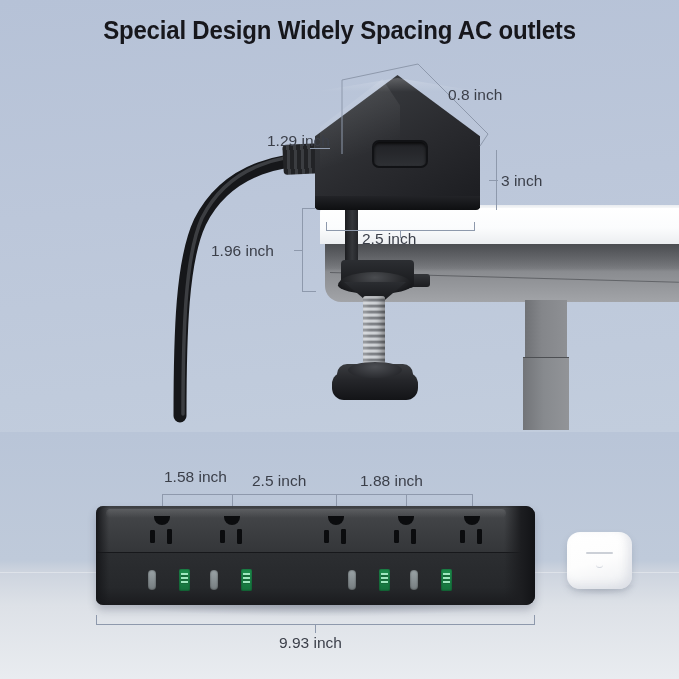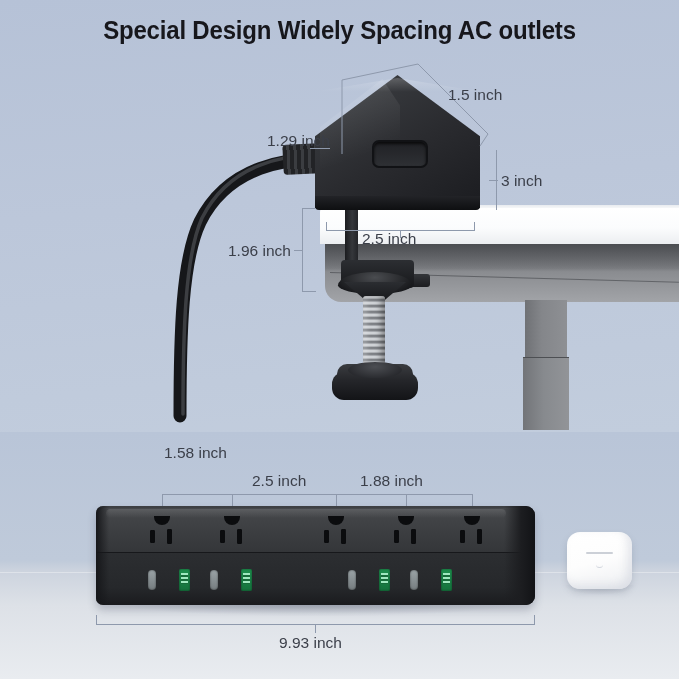--- a/index.html
+++ b/index.html
@@ -195,40 +195,40 @@
     <div class="switch">
       
     </div>
 
     <svg style="position:absolute;left:340px;top:62px;width:200px;height:120px;">
       <line x1="2" y1="18" x2="2" y2="92" stroke="#8e99ac" stroke-width="1"></line>
       <line x1="2" y1="18" x2="78" y2="2" stroke="#8e99ac" stroke-width="1"></line>
       <line x1="78" y1="2" x2="148" y2="72" stroke="#8e99ac" stroke-width="1"></line>
       <line x1="148" y1="72" x2="140" y2="84" stroke="#8e99ac" stroke-width="1"></line>
     </svg>
-    <div class="dlabel" style="left:448px;top:86px;">1.5 inch</div>
+    <div class="dlabel" style="left:448px;top:86px;">0.8 inch</div>
 
     <div class="dline h" style="left:310px;top:148px;width:20px;"></div>
     <div class="dlabel" style="left:267px;top:132px;">1.29 inch</div>
 
     <div class="dline v" style="left:496px;top:150px;height:60px;"></div>
     <div class="dline h" style="left:489px;top:180px;width:9px;"></div>
     <div class="dlabel" style="left:501px;top:172px;">3 inch</div>
 
     <div class="dline h" style="left:326px;top:230px;width:148px;"></div>
     <div class="dline v" style="left:326px;top:222px;height:9px;"></div>
     <div class="dline v" style="left:474px;top:222px;height:9px;"></div>
     <div class="dline v" style="left:400px;top:230px;height:8px;"></div>
     <div class="dlabel" style="left:362px;top:230px;">2.5 inch</div>
 
     <div class="dline v" style="left:302px;top:208px;height:84px;"></div>
     <div class="dline h" style="left:302px;top:208px;width:14px;"></div>
     <div class="dline h" style="left:302px;top:291px;width:14px;"></div>
     <div class="dline h" style="left:294px;top:250px;width:9px;"></div>
-    <div class="dlabel" style="left:228px;top:242px;">1.96 inch</div>
+    <div class="dlabel" style="left:211px;top:242px;">1.96 inch</div>
   </div>
 
   <div>
 
     <div class="dline h" style="left:162px;top:494px;width:70px;"></div>
     <div class="dline v" style="left:162px;top:494px;height:8px;"></div>
     <div class="dline v" style="left:232px;top:494px;height:8px;"></div>
 
     <div class="dline h" style="left:232px;top:494px;width:104px;"></div>
     <div class="dline v" style="left:336px;top:494px;height:8px;"></div>
@@ -237,21 +237,21 @@
     <div class="dline v" style="left:406px;top:494px;height:8px;"></div>
     <div class="dline h" style="left:406px;top:494px;width:66px;"></div>
     <div class="dline v" style="left:472px;top:494px;height:8px;"></div>
 
     <div class="dline v" style="left:162px;top:494px;height:20px;"></div>
     <div class="dline v" style="left:232px;top:494px;height:20px;"></div>
     <div class="dline v" style="left:336px;top:494px;height:20px;"></div>
     <div class="dline v" style="left:406px;top:494px;height:20px;"></div>
     <div class="dline v" style="left:472px;top:494px;height:20px;"></div>
 
-    <div class="dlabel" style="left:164px;top:444px;">1.58 inch</div>
+    <div class="dlabel" style="left:164px;top:468px;">1.58 inch</div>
     <div class="dlabel" style="left:252px;top:472px;">2.5 inch</div>
     <div class="dlabel" style="left:360px;top:472px;">1.88 inch</div>
 
     <div class="strip-shadow"></div>
     <div class="strip">
       <div class="strip-body"></div>
       <div class="strip-top-face"></div>
       <div class="strip-gloss"></div>
       <div class="strip-seam"></div>
       <div class="strip-left-cap"></div>

